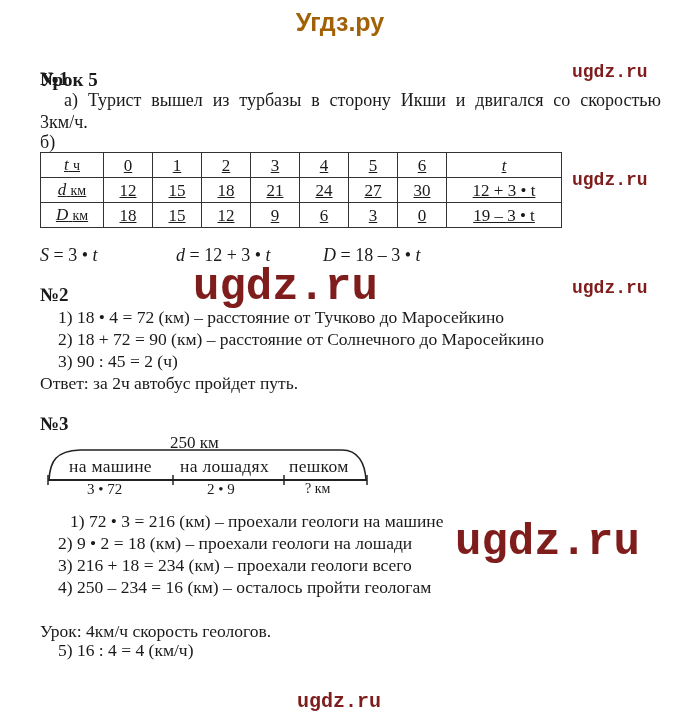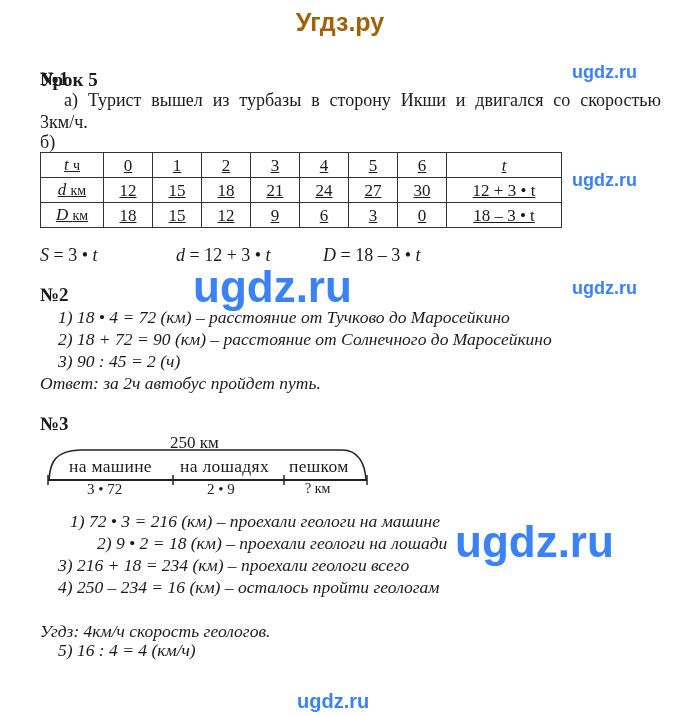--- a/index.html
+++ b/index.html
@@ -8,22 +8,22 @@
     background: #ffffff; color: #1a1a1a;
     font-family: "Liberation Serif", "DejaVu Serif", serif;
   }
   .abs { position: absolute; white-space: nowrap; }
   .site-title {
     left: 0; width: 680px; top: 8px; text-align: center;
     font-family: "Liberation Sans", "DejaVu Sans", sans-serif;
     font-weight: bold; font-size: 25px; color: #a16207;
   }
   .wm {
-    font-family: Liberation Sans, sans-serif;
-    font-weight: bold; color: #3b82f6;
+    font-family: Liberation Mono, monospace;
+    font-weight: bold; color: #7f1d1d;
   }
   .wm-small { font-size: 18px; }
   .wm-big { font-size: 44px; letter-spacing: 0px; }
   .heading { font-weight: bold; font-size: 19px; }
   .txt { font-size: 18px; }
   .justify { width: 597px; text-align: justify; text-align-last: justify; white-space: normal; margin-left: 24px; }
 
   table.data {
     position: absolute; left: 40px; top: 152px;
     border-collapse: collapse; font-size: 17px;
@@ -32,21 +32,21 @@
     border: 1px solid #333; height: 19px; padding: 0; text-align: center;
     line-height: 23px;
     text-decoration: underline;
   }
   td.c0 { width: 62px; }
   td.cn { width: 48px; }
   td.cl { width: 114px; }
   .it { font-style: italic; }
   .unit { font-size: 14px; }
 
-  .step { font-size: 17.5px; font-style: italic; }
+  .step { font-size: 17.5px; }
 
   .diagram { position: absolute; left: 40px; top: 433px; width: 340px; height: 66px; }
   .diag-label { position: absolute; font-size: 17px; font-family: "Liberation Serif", serif; }
   .diag-seg { position: absolute; top: 23px; font-size: 17.5px; letter-spacing: 0.3px; }
   .diag-under { position: absolute; top: 48px; font-size: 15px; }
 </style>
 </head>
 <body>
 
 <div class="abs site-title">Угдз.ру</div>
@@ -91,21 +91,21 @@
     </tr>
     <tr>
       <td class="c0"><span class="it">D</span> <span class="unit">км</span></td>
       <td class="cn">18</td>
       <td class="cn">15</td>
       <td class="cn">12</td>
       <td class="cn">9</td>
       <td class="cn">6</td>
       <td class="cn">3</td>
       <td class="cn">0</td>
-      <td class="cl">18 – 3 • t</td>
+      <td class="cl">19 – 3 • t</td>
     </tr>
   </tbody>
 </table>
 
 <div class="abs txt" style="left:40px; top:245px;">
   <span class="it">S</span><span> = 3 • </span><span class="it">t</span>
 </div>
 <div class="abs txt" style="left:176px; top:245px;">
   <span class="it">d</span><span> = 12 + 3 • </span><span class="it">t</span>
 </div>
@@ -135,17 +135,17 @@
   <div class="diag-label" style="left:130px; top:0px;">250 км</div>
   <div class="diag-seg" style="left:29px;">на машине</div>
   <div class="diag-seg" style="left:140px;">на лошадях</div>
   <div class="diag-seg" style="left:249px;">пешком</div>
   <div class="diag-under" style="left:47px;">3 • 72</div>
   <div class="diag-under" style="left:167px;">2 • 9</div>
   <div class="diag-under" style="left:265px; font-size:14px;">? км</div>
 </div>
 
 <div class="abs step" style="left:70px; top:511px;">1) 72 • 3 = 216 (км) – проехали геологи на машине</div>
-<div class="abs step" style="left:58px; top:533px;margin-left:39px;">2) 9 • 2 = 18 (км) – проехали геологи на лошади</div>
+<div class="abs step" style="left:58px; top:533px;">2) 9 • 2 = 18 (км) – проехали геологи на лошади</div>
 <div class="abs step" style="left:58px; top:555px;">3) 216 + 18 = 234 (км) – проехали геологи всего</div>
 <div class="abs step" style="left:58px; top:577px;">4) 250 – 234 = 16 (км) – осталось пройти геологам</div>
 <div class="abs step" style="left:58px; top:599px;margin-top:41px;">5) 16 : 4 = 4 (км/ч)</div>
-<div class="abs step" style="left:40px; top:621px;">Угдз: 4км/ч скорость геологов.</div>
+<div class="abs step" style="left:40px; top:621px;">Урок: 4км/ч скорость геологов.</div>
 
 </body></html>

